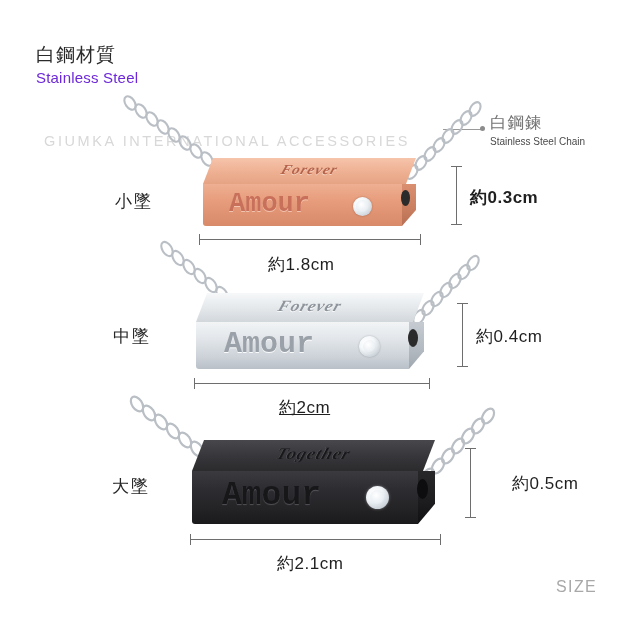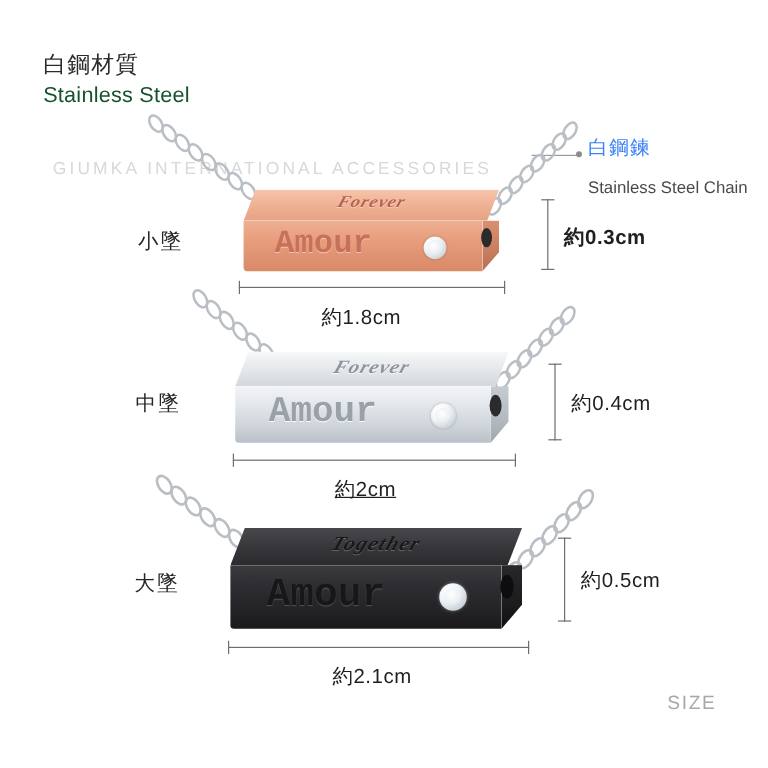--- a/index.html
+++ b/index.html
@@ -7,26 +7,26 @@
     width: 640px; height: 640px;
     background: #ffffff;
     font-family: "Liberation Sans", "DejaVu Sans", sans-serif;
     overflow: hidden;
   }
   #stage { position: relative; width: 636px; height: 640px; background: #fff; }
 
   
   .hdr { position: absolute; left: 36px; top: 44px; }
   .hdr .cn { font-size: 19px; color: #2b2b2b; letter-spacing: 1px; line-height: 1.15; }
-  .hdr .en { font-size: 18px; color: #14532d; margin-top: 3px; letter-spacing: .2px; }
+  .hdr .en { font-size: 15px; color: #6d28d9; margin-top: 3px; letter-spacing: .2px; }
 
   
   .callout { position: absolute; left: 490px; top: 112px; }
-  .callout .cn { font-size: 16.5px; color: #3b82f6; letter-spacing: 1px; }
-  .callout .en { font-size: 14px; color: #4a4a4a; margin-top: 14px; }
+  .callout .cn { font-size: 16.5px; color: #737373; letter-spacing: 1px; }
+  .callout .en { font-size: 10px; color: #4a4a4a; margin-top: 2px; }
   .lead-line { position: absolute; left: 443px; top: 129px; width: 40px; height: 1px; background: #9a9a9a; }
   .lead-dot { position: absolute; left: 480px; top: 126px; width: 5px; height: 5px; border-radius: 50%; background: #8c8c8c; }
 
   
   .wm-main {
     position: absolute; left: 44px; top: 133px;
     font-size: 14.5px; letter-spacing: 2.6px; color: #d8d8d8; white-space: nowrap;
   }
   .wm-size {
     position: absolute; left: 556px; top: 578px;
@@ -270,19 +270,19 @@
       </div>
     </div>
     <div class="face-end" style="left:226px; top:31px; width:17px; height:53px;
                 background:linear-gradient(180deg,#27272a 0%,#1c1c1f 60%,#101012 100%);
                 clip-path: polygon(0 0, 100% -31px, 100% 62%, 0 100%);"></div>
     <div style="position:absolute; left:225px; top:39px; width:11px; height:20px; border-radius:50%;
                 background:#0d0d0f;"></div>
   </div>
 
   <div class="dim-v" style="left:470px; top:448px; height:70px;"></div>
-  <div class="dim-label" style="left:484px; top:472px;">約0.5cm</div>
+  <div class="dim-label" style="left:512px; top:472px;">約0.5cm</div>
   <div class="dim-h" style="left:190px; top:539px; width:251px;"></div>
   <div class="dim-label" style="left:277px; top:552px;">約2.1cm</div>
 
   <div class="wm-size">SIZE</div>
 
 </div>
 
 </body></html>

